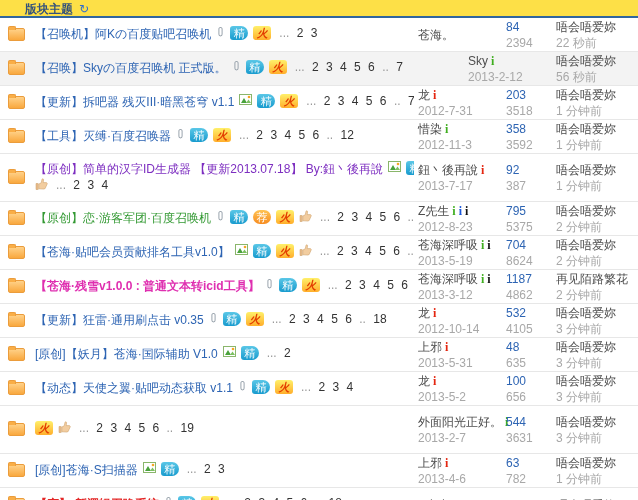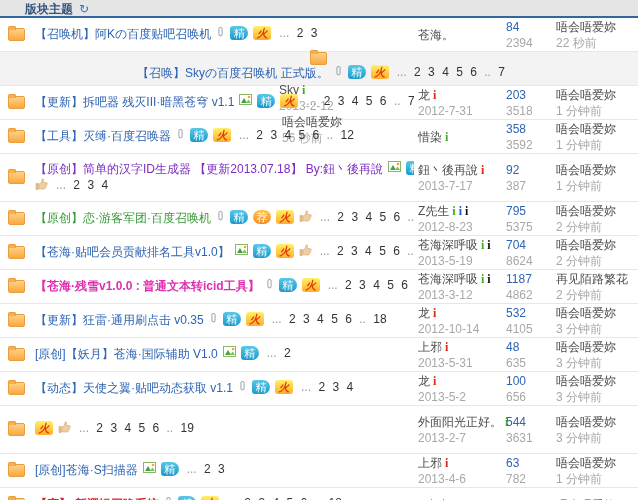--- a/index.html
+++ b/index.html
@@ -1,26 +1,26 @@
 <!DOCTYPE html>
 <html><head>
 <meta charset="utf-8">
 <style>
   html,body{margin:0;padding:0;background:#fff;}
   body{width:638px;height:500px;overflow:hidden;
        font-family:"Liberation Sans","DejaVu Sans",sans-serif;font-size:12px;color:#333;}
   .forum{width:638px;}
   .section-header{height:16px;line-height:18px;padding-left:25px;
-       border-bottom:2px solid #31669e;overflow:hidden;background:#e5e5e5;}
+       border-bottom:2px solid #31669e;overflow:hidden;background:#fde047;}
   .section-header .ht{font-weight:bold;color:#34527b;font-size:12px;display:inline-block;margin-top:-2px;}
   .refresh{color:#2f6fce;font-size:12px;margin-left:6px;cursor:pointer;}
   .row{display:flex;align-items:center;height:34px;padding-left:8px;box-sizing:border-box;
        border-bottom:1px solid #e7e7e7;background:#fff;}
   .row.tall{height:48px;}
-  .row.hl{background:#f3f3f3;flex-direction:column;}
+  .row.hl{background:#f3f3f3;}
   .folder{width:15px;height:11px;flex:none;margin-right:10px;position:relative;
        background:linear-gradient(#ffd28a,#f9a83e);border:1px solid #eb9c3b;border-radius:1px 2px 2px 2px;}
   .folder::before{content:"";position:absolute;top:-3px;left:-1px;width:6px;height:3px;
        background:#f9ae47;border:1px solid #eb9c3b;border-bottom:none;border-radius:2px 2px 0 0;}
   .c-title{flex:1;min-width:0;padding-right:4px;}
   .t-line{display:flex;align-items:flex-start;gap:5px;height:17px;white-space:nowrap;overflow:hidden;}
   .tt{text-decoration:none;font-size:12px;cursor:pointer;}
   .b{display:inline-block;min-width:14px;height:14px;line-height:14px;text-align:center;
      font-size:11px;color:#fff;padding:0 2px;flex:none;}
   .b-jing{background:linear-gradient(#5ac7e7,#189bce);border-radius:3px 7px 7px 3px;}
@@ -142,20 +142,21 @@
                 <path d="M4.5 1C3.1 1 2.4 2 2.4 3.2v5.1a2.1 2.1 0 0 0 4.2 0V3.5h-1v4.8a1.1 1.1 0 0 1-2.2 0V3.2c0-.8.3-1.2 1.1-1.2s1.1.4 1.1 1.2V8h1V3.2C6.6 2 6 1 4.5 1z" fill="#9aa4ad"></path>
               </svg>
             </span>
             <span class="b b-jing">精</span>
             <span class="b b-huo">火</span>
             <span class="pgs"><span class="dots">...</span> <a class="pg">2</a> <a class="pg">3</a> <a class="pg">4</a> <a class="pg">5</a> <a class="pg">6</a> <span class="dots">..</span> <a class="pg">12</a></span>
           </div>
         </div>
         <div class="c-author">
           <div class="l1"><a class="aname">惜染</a><i class="mk mk-green">i</i></div>
+          <div class="l2">2012-11-3</div>
         </div>
         <div class="c-num">
           <div class="l1 rep">358</div>
           <div class="l2">3592</div>
         </div>
         <div class="c-last">
           <div class="l1"><a class="lname">唔会唔爱妳</a></div>
           <div class="l2"><a class="ltime">1 分钟前</a></div>
         </div>
       </div>

